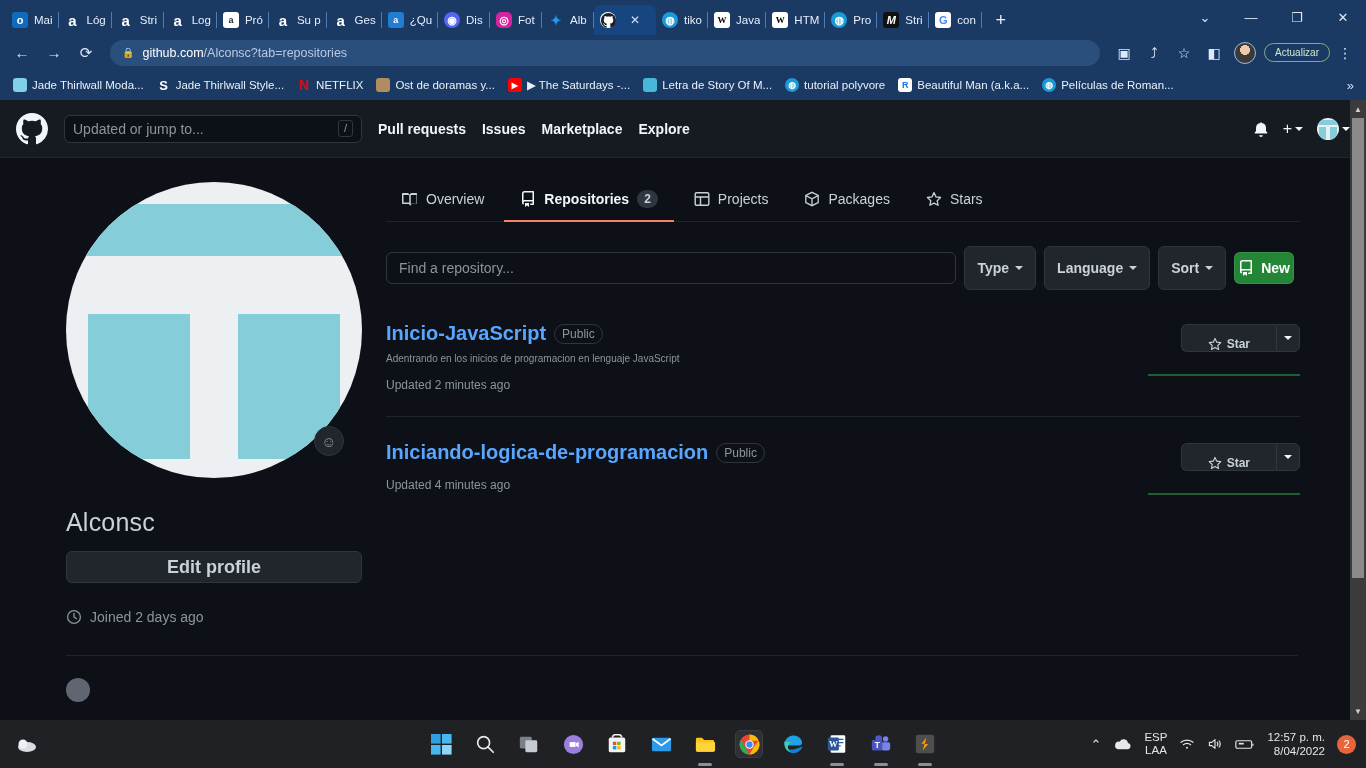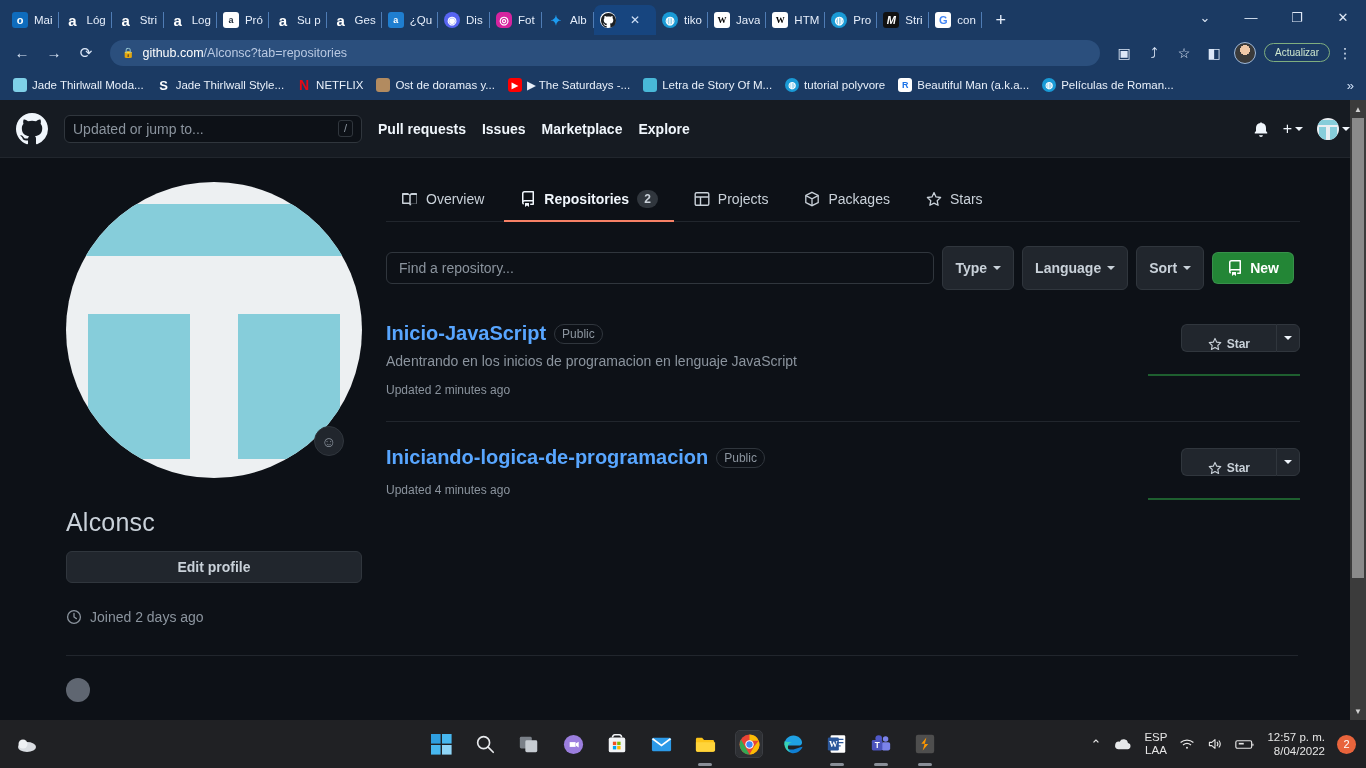--- a/index.html
+++ b/index.html
@@ -205,21 +205,21 @@
     color:#8b949e; font-size:15px;
     display:flex; align-items:center; justify-content:center;
   }
   #username {
     color:#c9d1d9; font-size:25px; font-weight:300;
     margin-top: 30px; letter-spacing:0.2px;
   }
   #edit-profile {
     margin-top: 14px; width:296px; height:32px;
     background:#21262d; border:1px solid #30363d; border-radius:6px;
-    color:#c9d1d9; font-size:14px; font-weight:600;
+    color:#c9d1d9; font-size:18px; font-weight:600;
     display:flex; align-items:center; justify-content:center;
   }
   #joined {
     margin-top: 26px; display:flex; align-items:center; gap:8px;
     color:#8b949e; font-size:14px;
   }
   #sidebar-divider {
     margin-top:30px; width:1232px; height:1px; background:#21262d;
   }
   #sidebar-bottom-icon {
@@ -253,38 +253,38 @@
   }
   .drop-btn {
     height:44px; background:#21262d; border:1px solid #30363d;
     border-radius:6px; color:#c9d1d9; font-size:14px; font-weight:600;
     display:flex; align-items:center; gap:6px; padding: 0 12px;
   }
   .drop-btn .caret { border-top-color:#c9d1d9; }
   #new-repo-btn {
     height:32px; background:#238636; border:1px solid rgba(240,246,252,.1);
     border-radius:6px; color:#ffffff; font-size:14px; font-weight:600;
-    display:flex; align-items:center; gap:7px; padding: 0 14px;
+    display:flex; align-items:center; gap:7px; padding: 0 3px;
   }
   #repo-list { margin-top: 22px; padding-left: 6px; }
   .repo-row {
     display:flex; padding: 24px 0 24px 0;
     border-top:1px solid #21262d;
   }
   .repo-row:first-child { border-top:none; padding-top: 10px; }
   .repo-left { flex:1; }
   .repo-title-line { display:flex; align-items:center; gap:8px; }
   .repo-name {
     color:#58a6ff; font-size:20px; font-weight:600;
   }
   .visibility {
     border:1px solid #30363d; border-radius:2em;
     color:#8b949e; font-size:12px; padding: 0 7px; line-height:18px;
   }
-  .repo-desc { color:#8b949e; font-size:14px; margin-top: 8px; }
+  .repo-desc { color:#8b949e; font-size:10px; margin-top: 8px; }
   .repo-updated { color:#8b949e; font-size:12px; margin-top: 14px; }
   .repo-right {
     display:flex; flex-direction:column; align-items:flex-end; gap:22px;
     padding-top: 2px;
   }
   .star-group { display:flex; }
   .star-btn {
     height:28px; background:#21262d; border:1px solid #30363d;
     border-right:none; border-radius:6px 0 0 6px;
     color:#c9d1d9; font-size:12px; font-weight:600;

